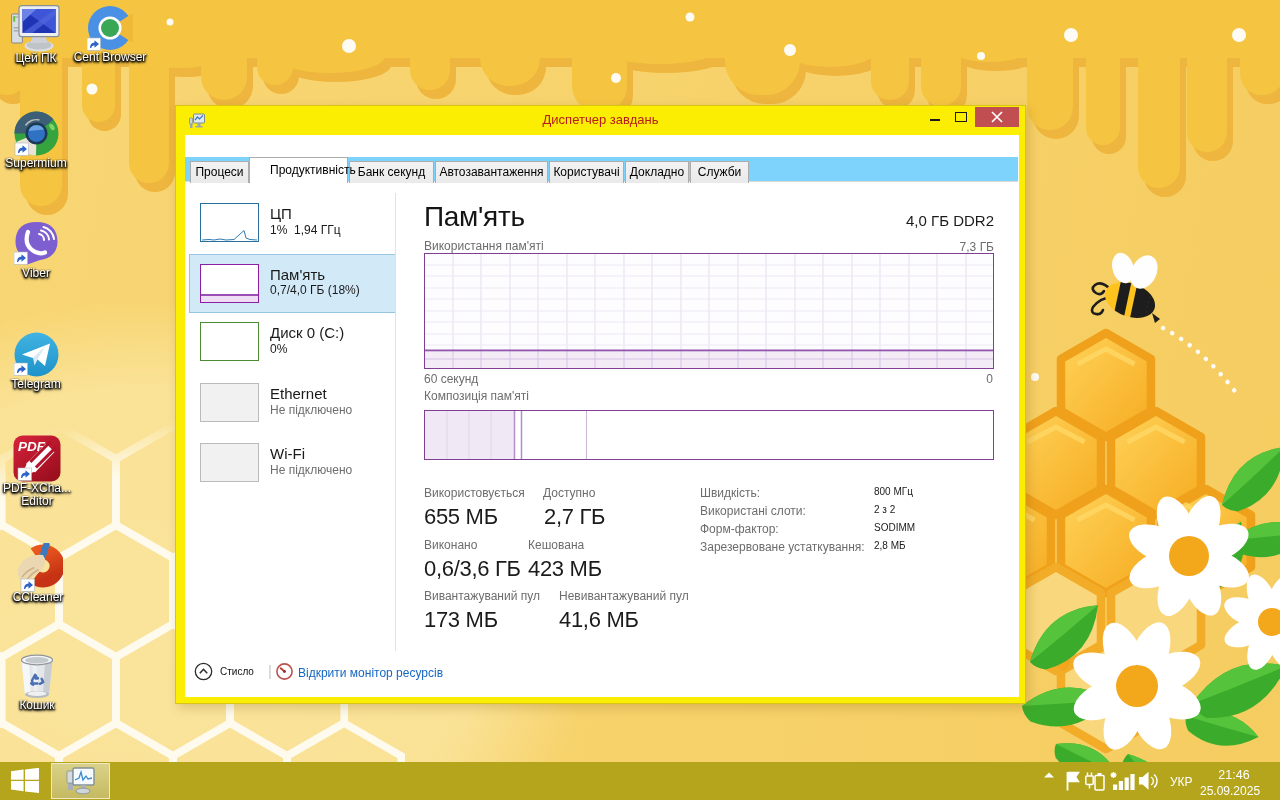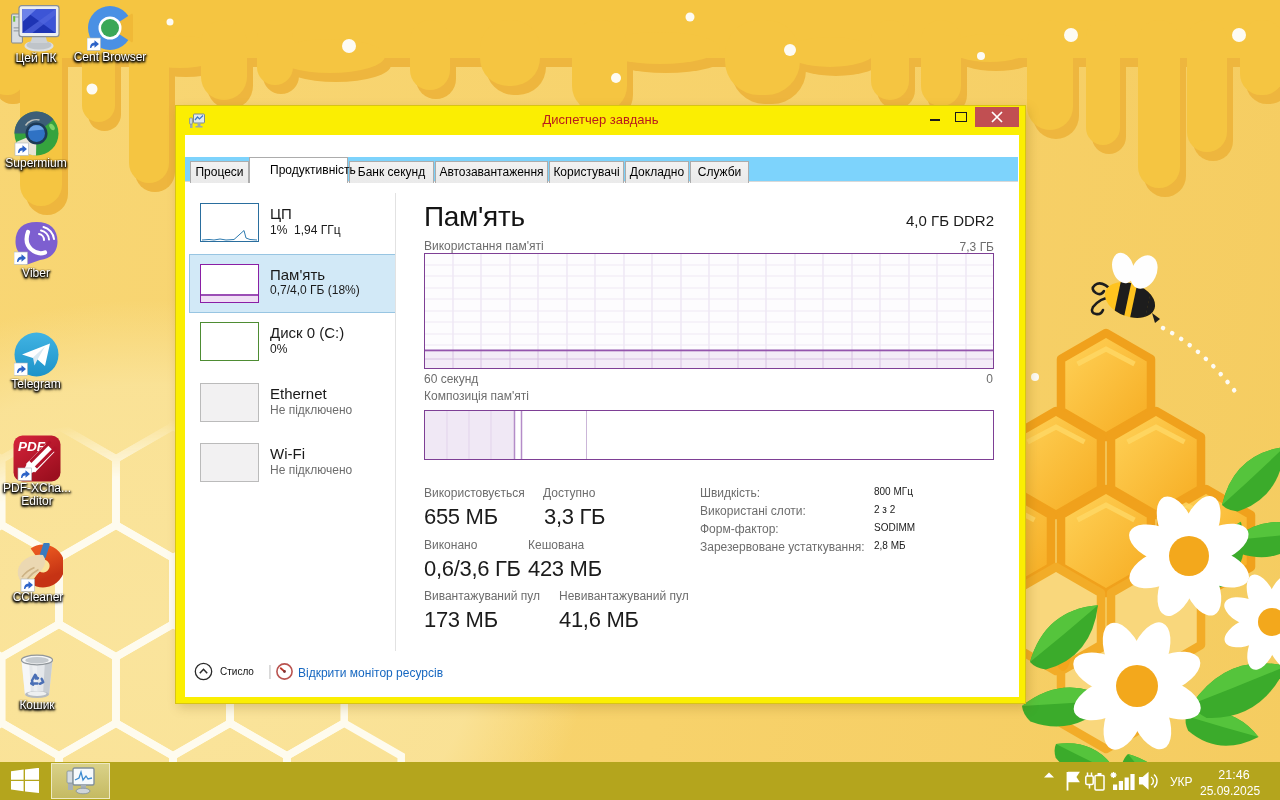--- a/index.html
+++ b/index.html
@@ -439,21 +439,21 @@
     <svg style="position:absolute;left:239px;top:275px" width="570" height="50">
       <rect x="0.5" y="0.5" width="569" height="49" fill="#fff" stroke="#7e3f95"></rect>
       <rect x="1" y="1" width="89" height="48" fill="#f0e8f5"></rect>
           <path d="M23,1 V49 M45,1 V49 M67,1 V49" stroke="#e2d3eb" stroke-width="1"></path>
       <path d="M90.5,1 V49 M97.5,1 V49" stroke="#b48cc8" stroke-width="1.5"></path>
       <path d="M162.5,1 V49" stroke="#cbb6d8" stroke-width="1"></path>
     </svg>
     <div class="lab" style="left:239px;top:351px">Використовується</div>
     <div class="lab" style="left:358px;top:351px">Доступно</div>
     <div class="val" style="left:239px;top:369px">655 МБ</div>
-    <div class="val" style="left:359px;top:369px">3,3 ГБ</div>
+    <div class="val" style="left:359px;top:369px">2,7 ГБ</div>
     <div class="lab" style="left:239px;top:403px">Виконано</div>
     <div class="lab" style="left:343px;top:403px">Кешована</div>
     <div class="val" style="left:239px;top:421px">0,6/3,6 ГБ</div>
     <div class="val" style="left:343px;top:421px">423 МБ</div>
     <div class="lab" style="left:239px;top:454px">Вивантажуваний пул</div>
     <div class="lab" style="left:374px;top:454px">Невивантажуваний пул</div>
     <div class="val" style="left:239px;top:472px">173 МБ</div>
     <div class="val" style="left:374px;top:472px">41,6 МБ</div>
     <div class="rlab" style="left:515px;top:351px">Швидкість:</div>
     <div class="rval" style="left:689px;top:351px">800 МГц</div>

